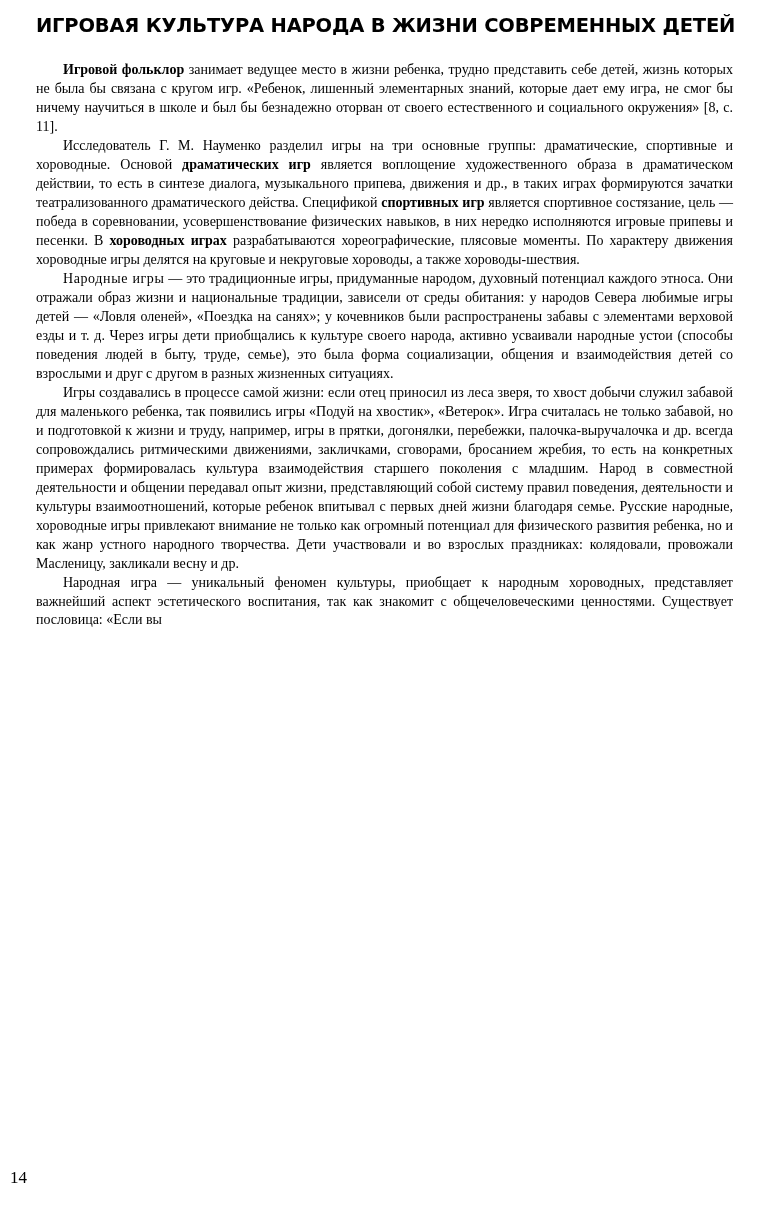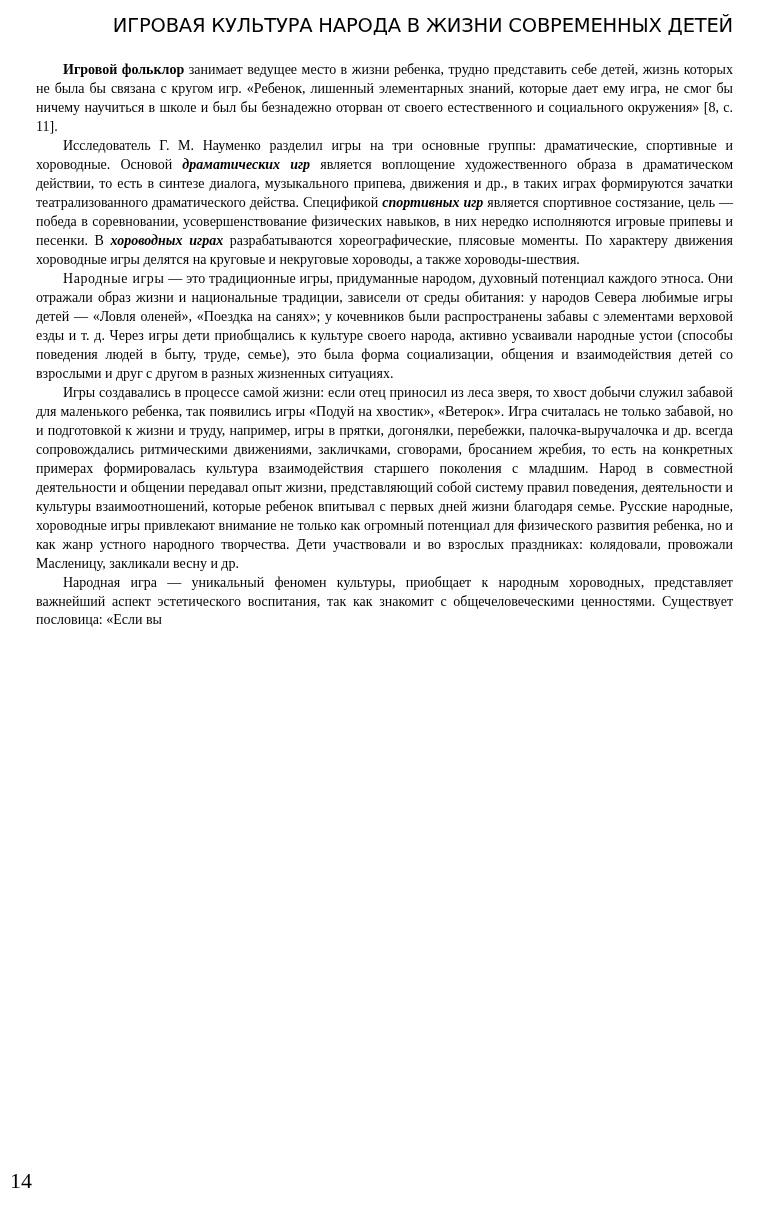--- a/index.html
+++ b/index.html
@@ -16,24 +16,24 @@
   }
   .page {
     width: 769px;
     min-height: 1206px;
     box-sizing: border-box;
     padding: 10px 36px 0 36px;
     position: relative;
   }
   .doc-title {
     font-family: "DejaVu Sans", "Liberation Sans", sans-serif;
-    font-weight: normal;
+    font-weight: bold;
     font-size: 19.5px;
     letter-spacing: -0.2px;
-    text-align: right;
+    text-align: left;
     margin: 4px 0 24px 0;
     line-height: 1.2;
     white-space: nowrap;
   }
   .body-text p {
     margin: 0;
     font-size: 14px;
     line-height: 1.355;
     text-align: justify;
     text-justify: inter-word;
@@ -45,27 +45,26 @@
   }
   .lead {
     font-weight: bold;
   }
   .lead-spaced {
     font-weight: normal;
     letter-spacing: 0.6px;
   }
   .bi {
     font-weight: bold;
-    font-style: italic;
   }
   .page-number {
     position: absolute;
     left: 10px;
-    bottom: 12px;
-    font-size: 22px;
+    bottom: 18px;
+    font-size: 17px;
     font-family: "Liberation Serif", "DejaVu Serif", serif;
   }
 </style>
 </head>
 <body>
 
 <div class="page">
 
   <h1 class="doc-title">ИГРОВАЯ КУЛЬТУРА НАРОДА В ЖИЗНИ СОВРЕМЕННЫХ ДЕТЕЙ</h1>
 

